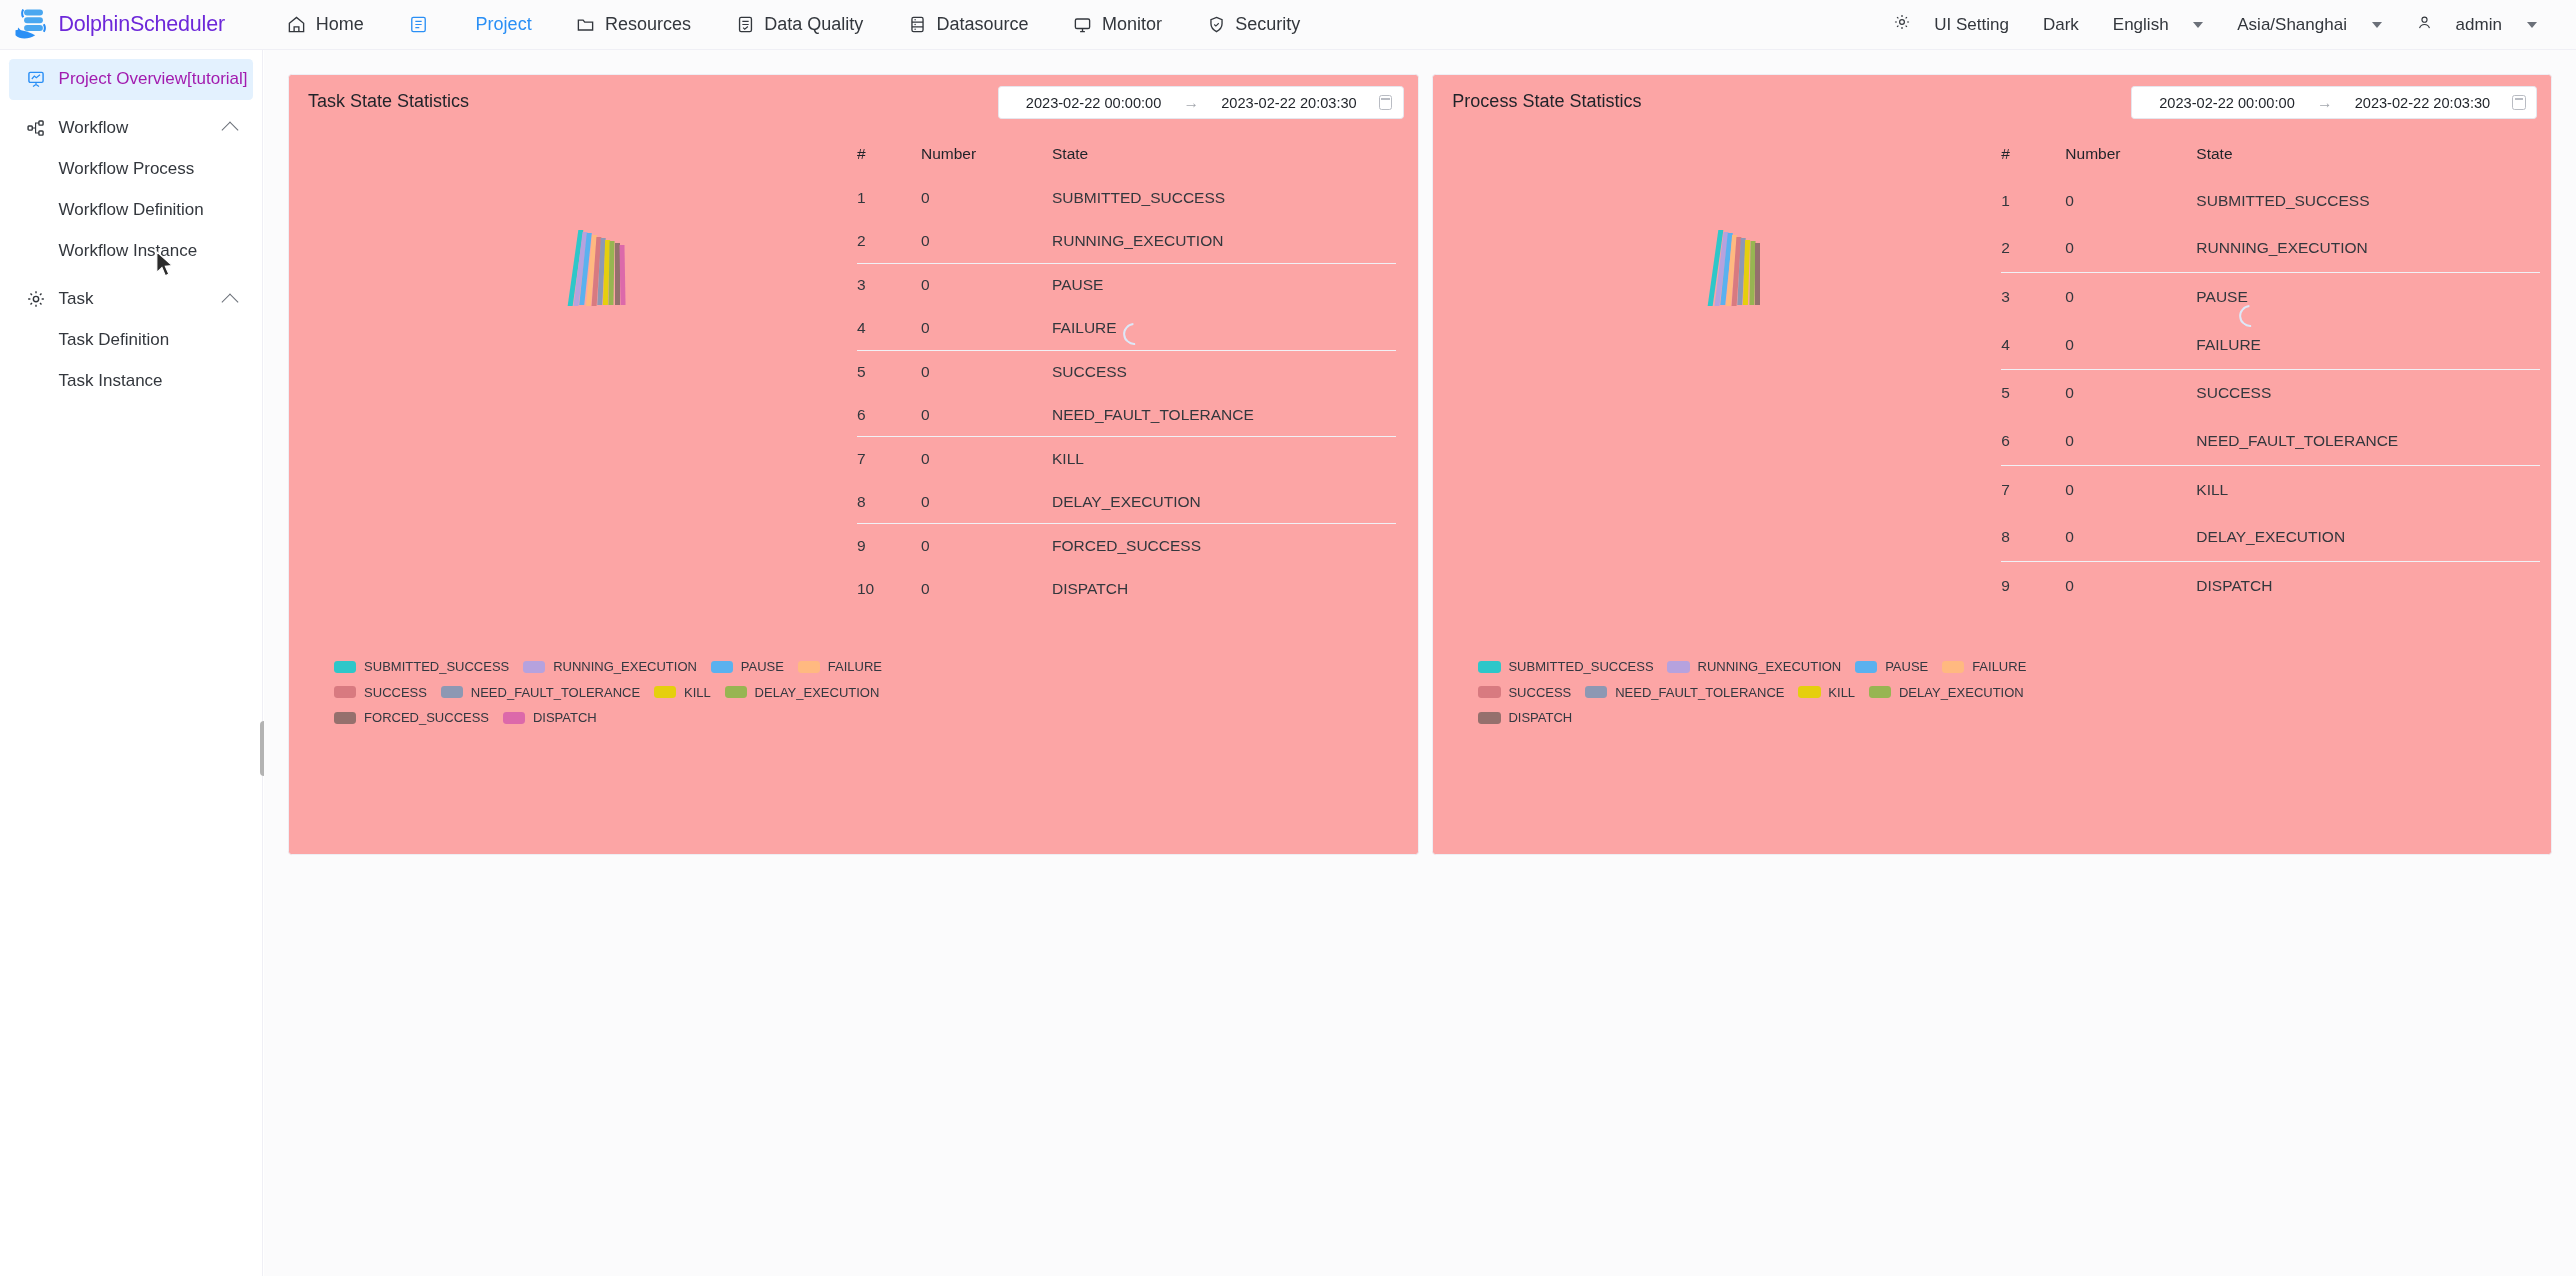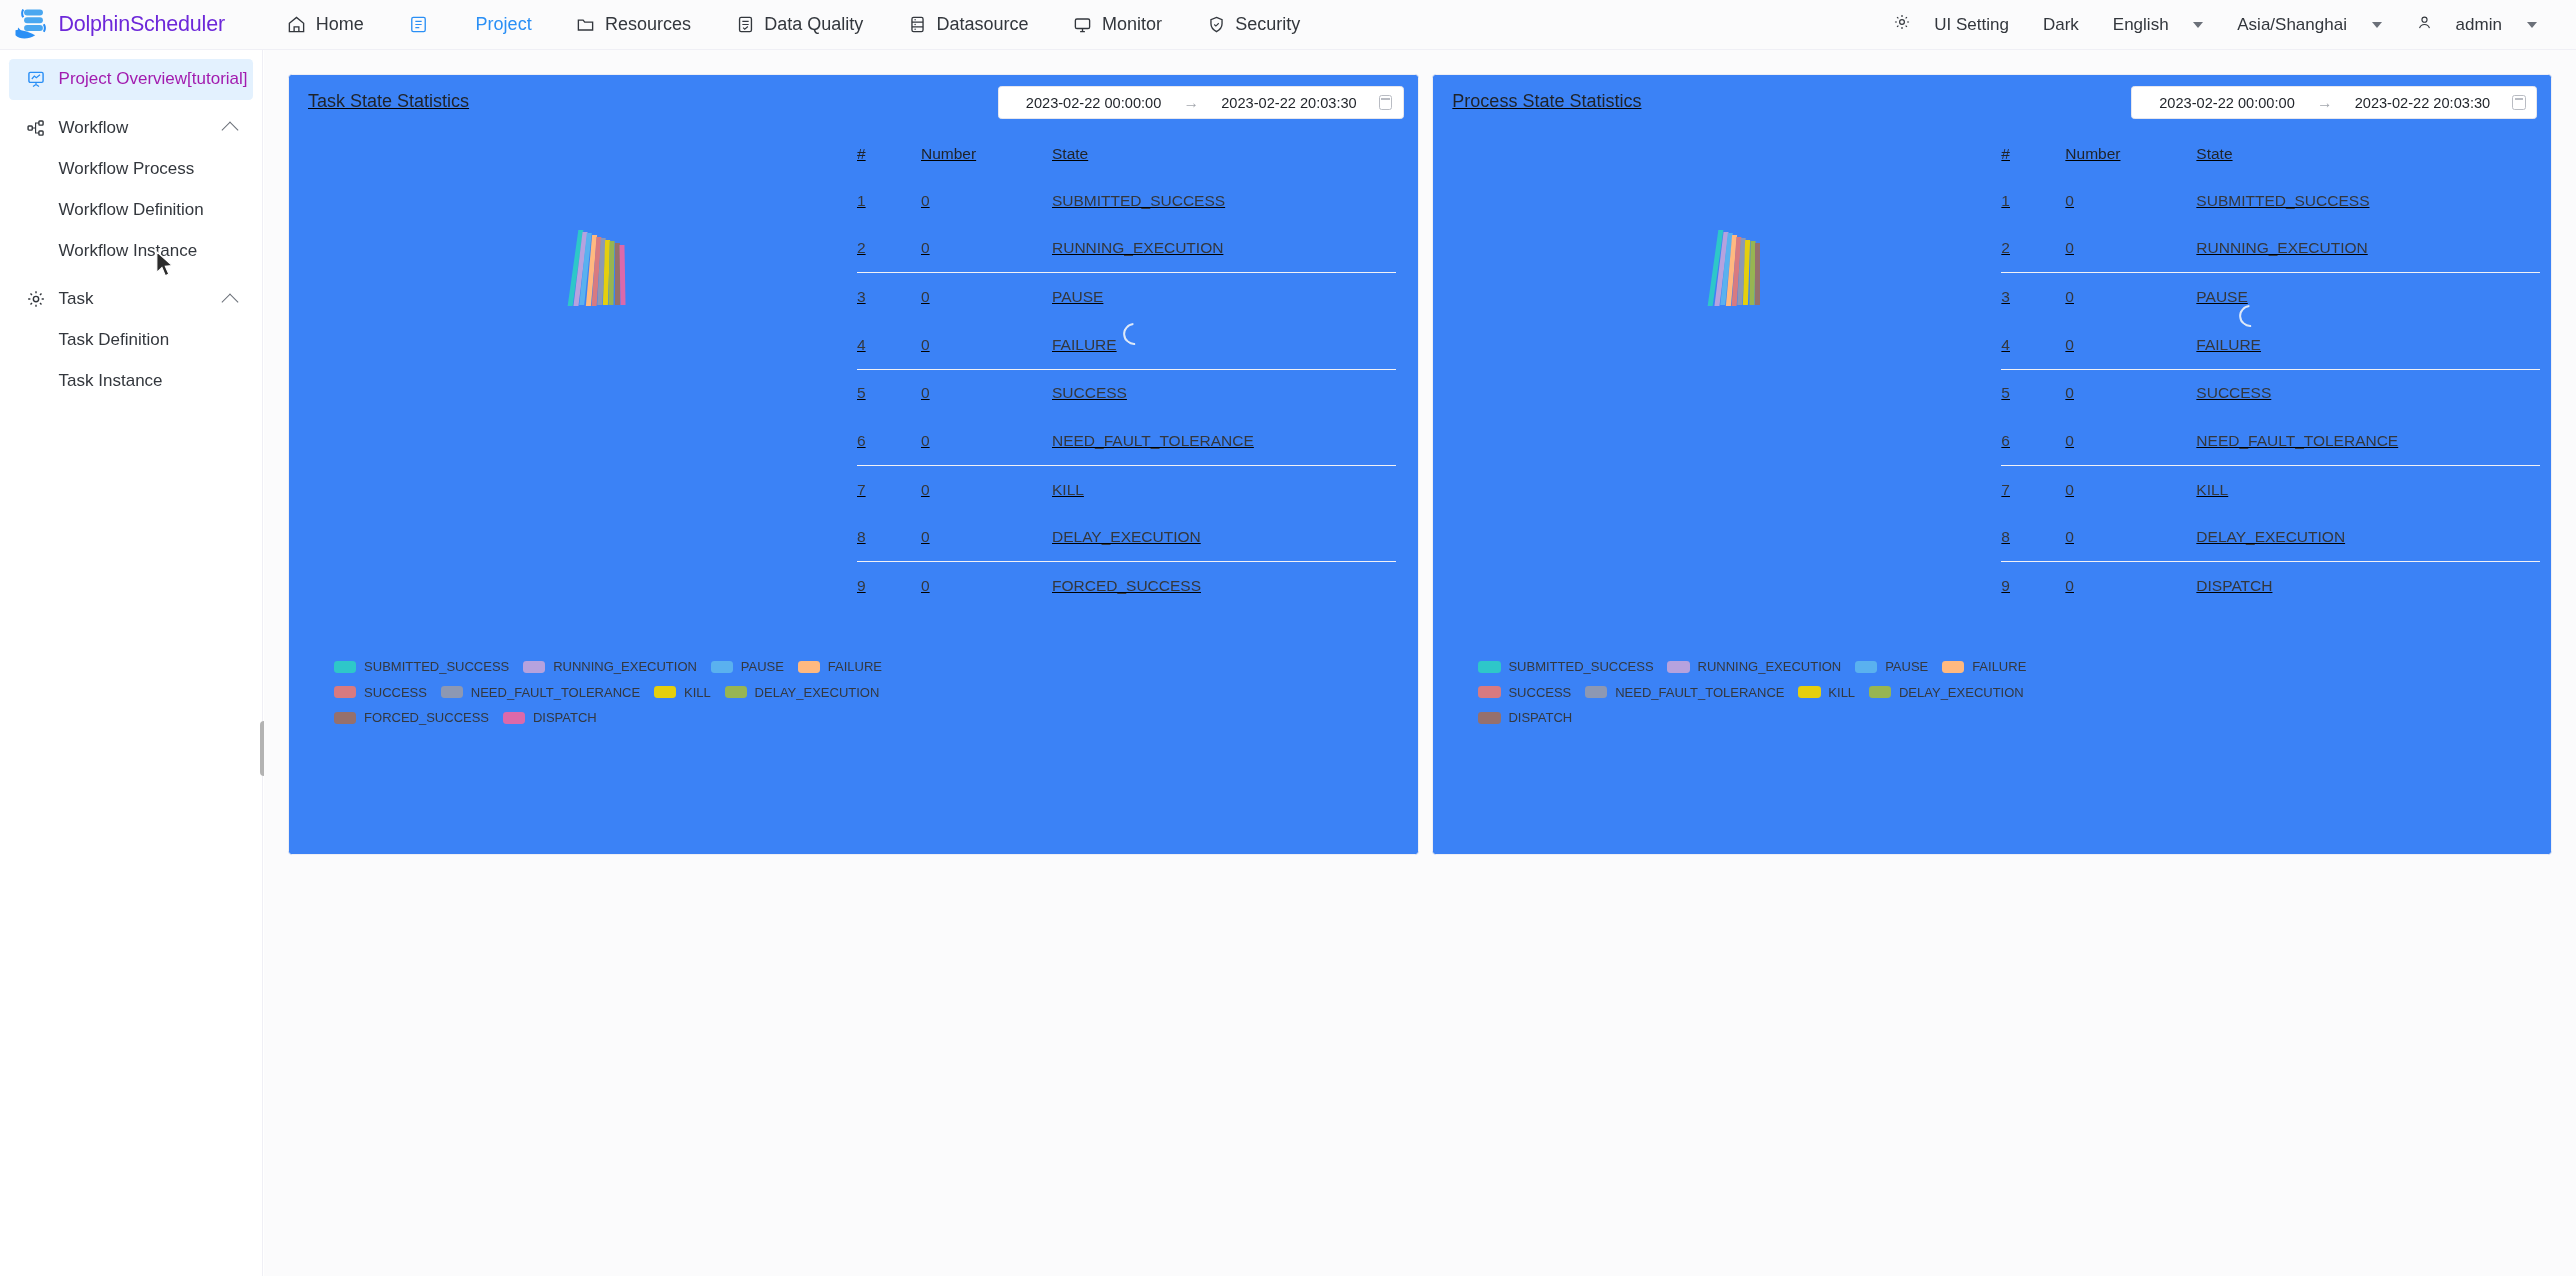--- a/index.html
+++ b/index.html
@@ -84,27 +84,26 @@
 
   
   .main {
     position: absolute; top: 50px; left: 264px;
     width: 2312px; height: 1226px;
     background: #fbfbfc;
     padding: 24px 24px 0 24px;
   }
   .cards { display: flex; gap: 13.8px; }
   .card {
-    background: #3b82f6;
+    background: #fca5a5;
     border: 0.9px solid #eeeef4;
     border-radius: 3.4px;
     height: 781px;
     position: relative;
     overflow: hidden;
-    text-decoration: underline;
   }
   .card.left  { width: 1138px; }
   .card.right { width: 1127px; }
 
   .card-head {
     height: 53px; display: flex; align-items: center;
     padding: 0 19px 0 19px; position: relative;
   }
   .card-title { font-size: 18px; color: #1f2329; font-weight: 400; }
 
@@ -455,20 +454,25 @@
               <tr>
                 <td>8</td>
                 <td>0</td>
                 <td>DELAY_EXECUTION</td>
               </tr>
               <tr class="div">
                 <td>9</td>
                 <td>0</td>
                 <td>FORCED_SUCCESS</td>
               </tr>
+              <tr>
+                <td>10</td>
+                <td>0</td>
+                <td>DISPATCH</td>
+              </tr>
             </tbody>
         </table>
 
         <div class="spinner" style="left:834px; top:195px;"></div>
       </div>
 
       <div class="legend" id="legend-left">
           <div class="leg">
             <i style="background: rgb(46, 199, 201);"></i>
             <span>SUBMITTED_SUCCESS</span>

